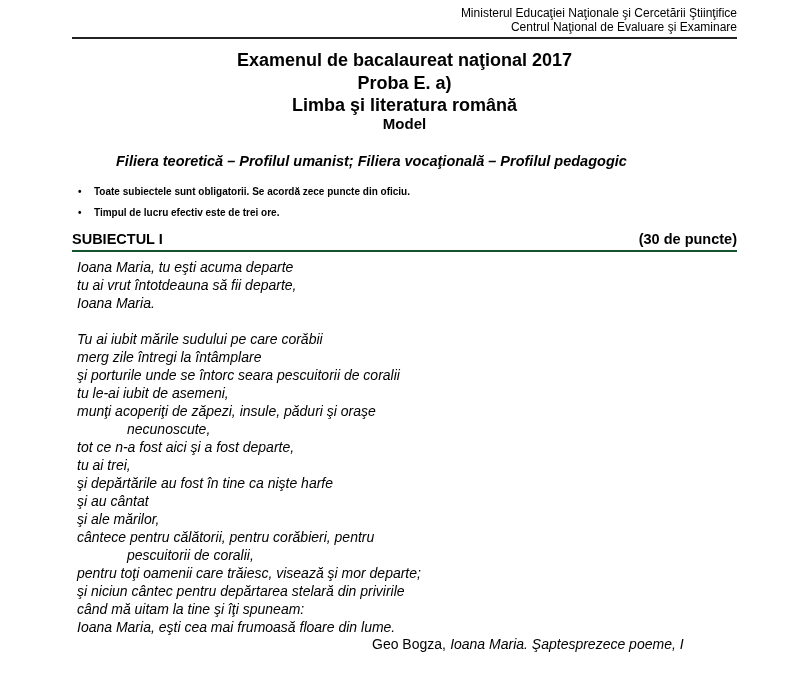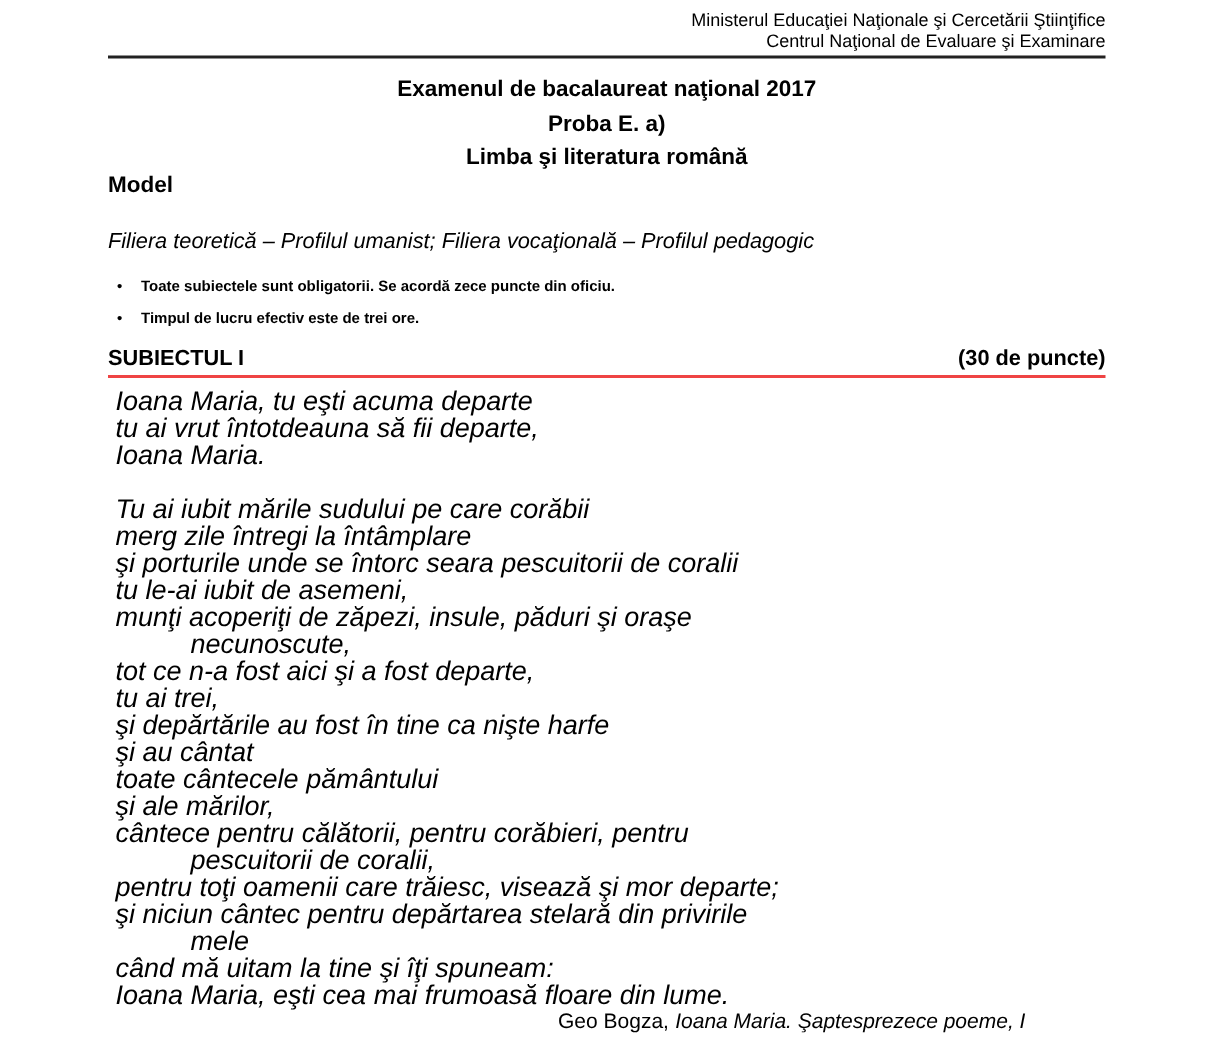--- a/index.html
+++ b/index.html
@@ -8,38 +8,38 @@
     background: #ffffff;
     color: #000;
     font-family: "Liberation Sans", sans-serif;
     overflow: hidden;
   }
   .page { padding: 6px 75px 0 72px; }
 
   .doc-header { text-align: right; font-size: 12px; line-height: 14px; }
   .header-rule { border: none; border-top: 2px solid #222; margin: 3px 0 0 0; }
 
-  .title-block { text-align: center; font-weight: bold; font-size: 15px; line-height: 22.5px; margin-top: 10px; }
-  .model-line { text-align: left; font-weight: bold; font-size: 15px; line-height: 17px; margin-top: -2px; }
+  .title-block { text-align: center; font-weight: bold; font-size: 18px; line-height: 22.5px; margin-top: 10px; }
+  .model-line { text-align: center; font-weight: bold; font-size: 15px; line-height: 17px; margin-top: -2px; }
 
-  .filiera-line { font-weight: normal; font-style: italic; font-size: 14.5px; line-height: 17px; margin-top: 21px; }
+  .filiera-line { font-weight: bold; font-style: italic; font-size: 14.5px; line-height: 17px; margin-top: 21px; margin-left: 44px; }
 
   .bullet-list { margin-top: 11px; font-weight: bold; font-size: 10px; }
   .bullet-item { position: relative; padding-left: 22px; line-height: 21px; }
   .bullet-item::before { content: "\2022"; position: absolute; left: 6px; }
 
   .subject-row {
     display: flex; justify-content: space-between; align-items: flex-end;
     font-weight: bold; font-size: 14.5px; line-height: 15px;
-    border-bottom: 2px solid #ef4444;
+    border-bottom: 2px solid #14532d;
     margin-top: 9px; padding-bottom: 3px;
   }
   .instruction-line { font-weight: bold; font-size: 14.5px; line-height: 16px; margin-top: 8px; }
 
-  .poem { font-style: italic; font-size: 18px; margin-top: 6px; padding-left: 5px; }
+  .poem { font-style: italic; font-size: 14px; margin-top: 6px; padding-left: 5px; }
   .poem-line { line-height: 18px; min-height: 18px; white-space: pre; }
   .poem-line.indent { padding-left: 50px; }
 
   .attribution { font-size: 14px; line-height: 16px; padding-left: 300px; }
   .attribution .attr-work { font-style: italic; margin-left: 0.3em; }
 </style>
 </head>
 <body>
 
 <div class="page">
@@ -80,27 +80,25 @@
       <div class="poem-line">Tu ai iubit mările sudului pe care corăbii</div>
       <div class="poem-line">merg zile întregi la întâmplare</div>
       <div class="poem-line">şi porturile unde se întorc seara pescuitorii de coralii</div>
       <div class="poem-line">tu le-ai iubit de asemeni,</div>
       <div class="poem-line">munţi acoperiţi de zăpezi, insule, păduri şi oraşe</div>
       <div class="poem-line indent">necunoscute,</div>
       <div class="poem-line">tot ce n-a fost aici şi a fost departe,</div>
       <div class="poem-line">tu ai trei,</div>
       <div class="poem-line">şi depărtările au fost în tine ca nişte harfe</div>
       <div class="poem-line">şi au cântat</div>
-      <div class="poem-line">toate cântecele pământului</div>
       <div class="poem-line">şi ale mărilor,</div>
       <div class="poem-line">cântece pentru călătorii, pentru corăbieri, pentru</div>
       <div class="poem-line indent">pescuitorii de coralii,</div>
       <div class="poem-line">pentru toţi oamenii care trăiesc, visează şi mor departe;</div>
       <div class="poem-line">şi niciun cântec pentru depărtarea stelară din privirile</div>
-      <div class="poem-line indent">mele</div>
       <div class="poem-line">când mă uitam la tine şi îţi spuneam:</div>
       <div class="poem-line">Ioana Maria, eşti cea mai frumoasă floare din lume.</div>
     </div>
 
   <div class="attribution">
     <span class="attr-author">Geo Bogza,</span><span class="attr-work">Ioana Maria. Şaptesprezece poeme, I</span>
   </div>
 
 </div>
 

